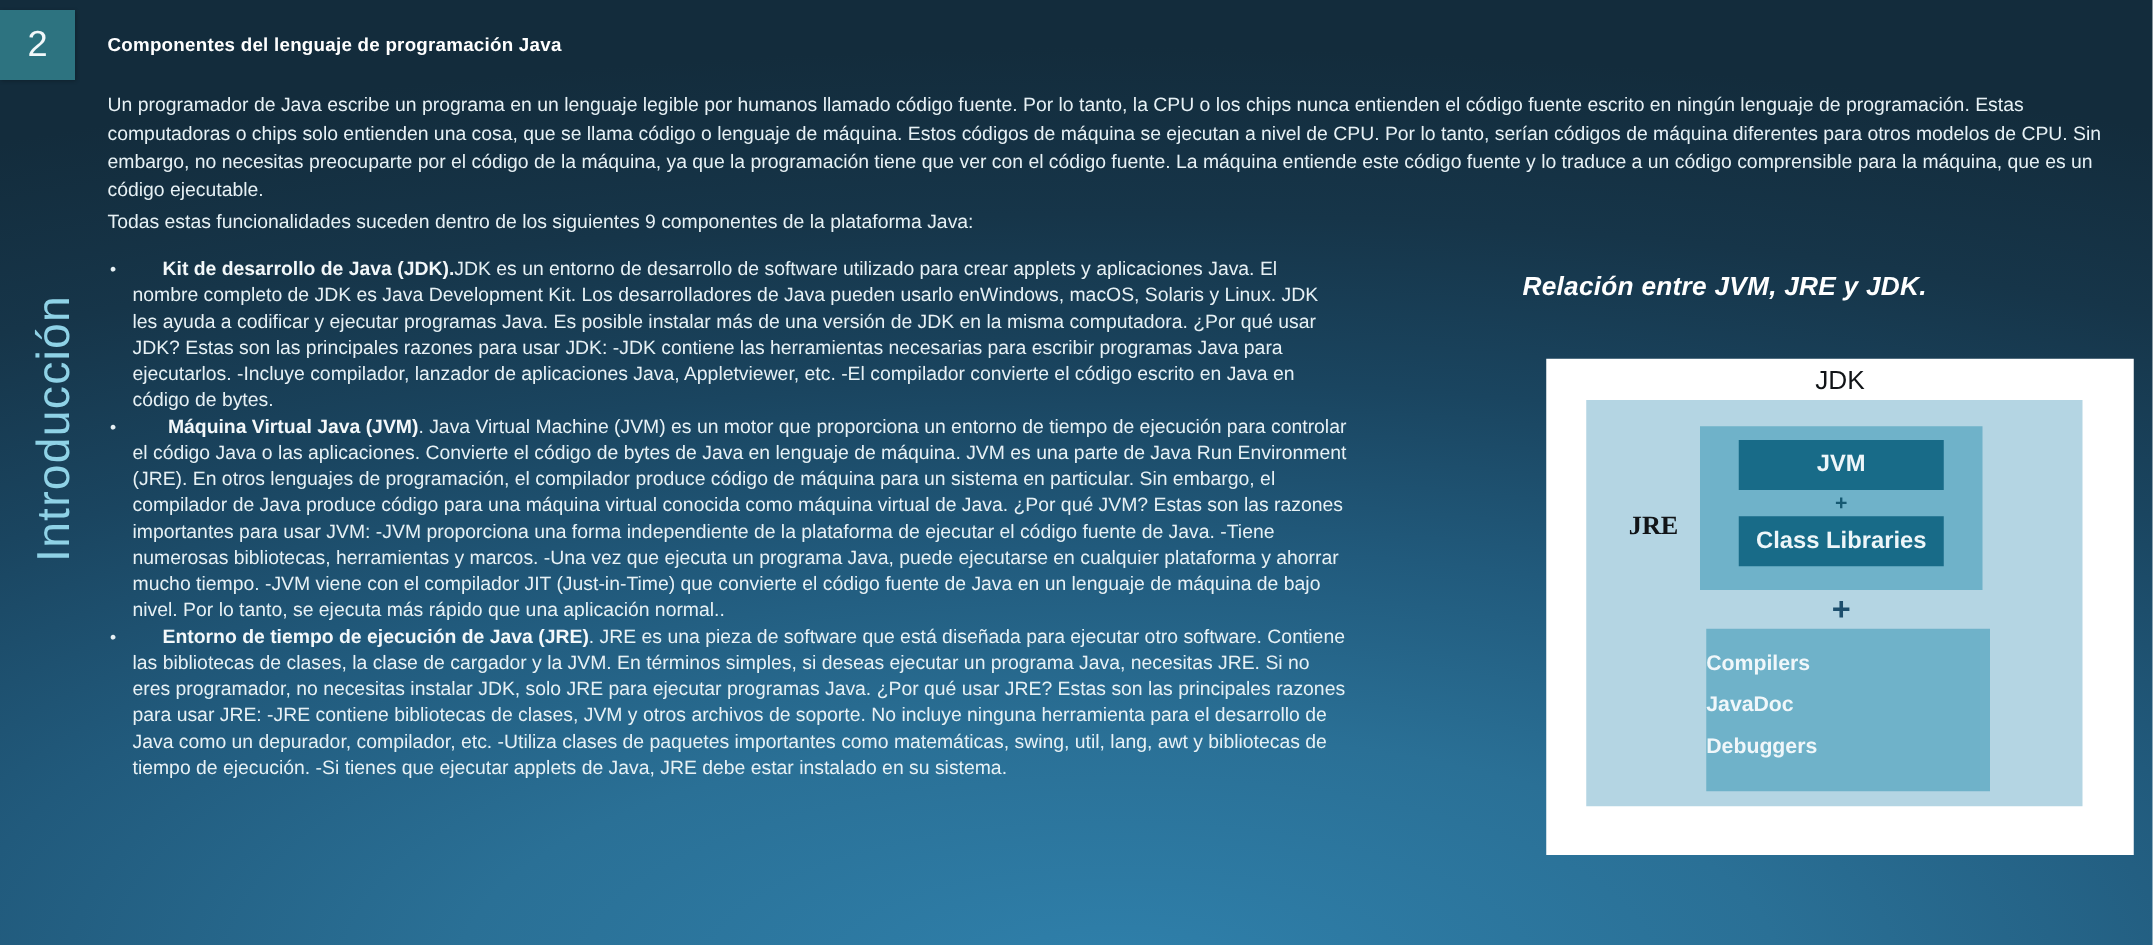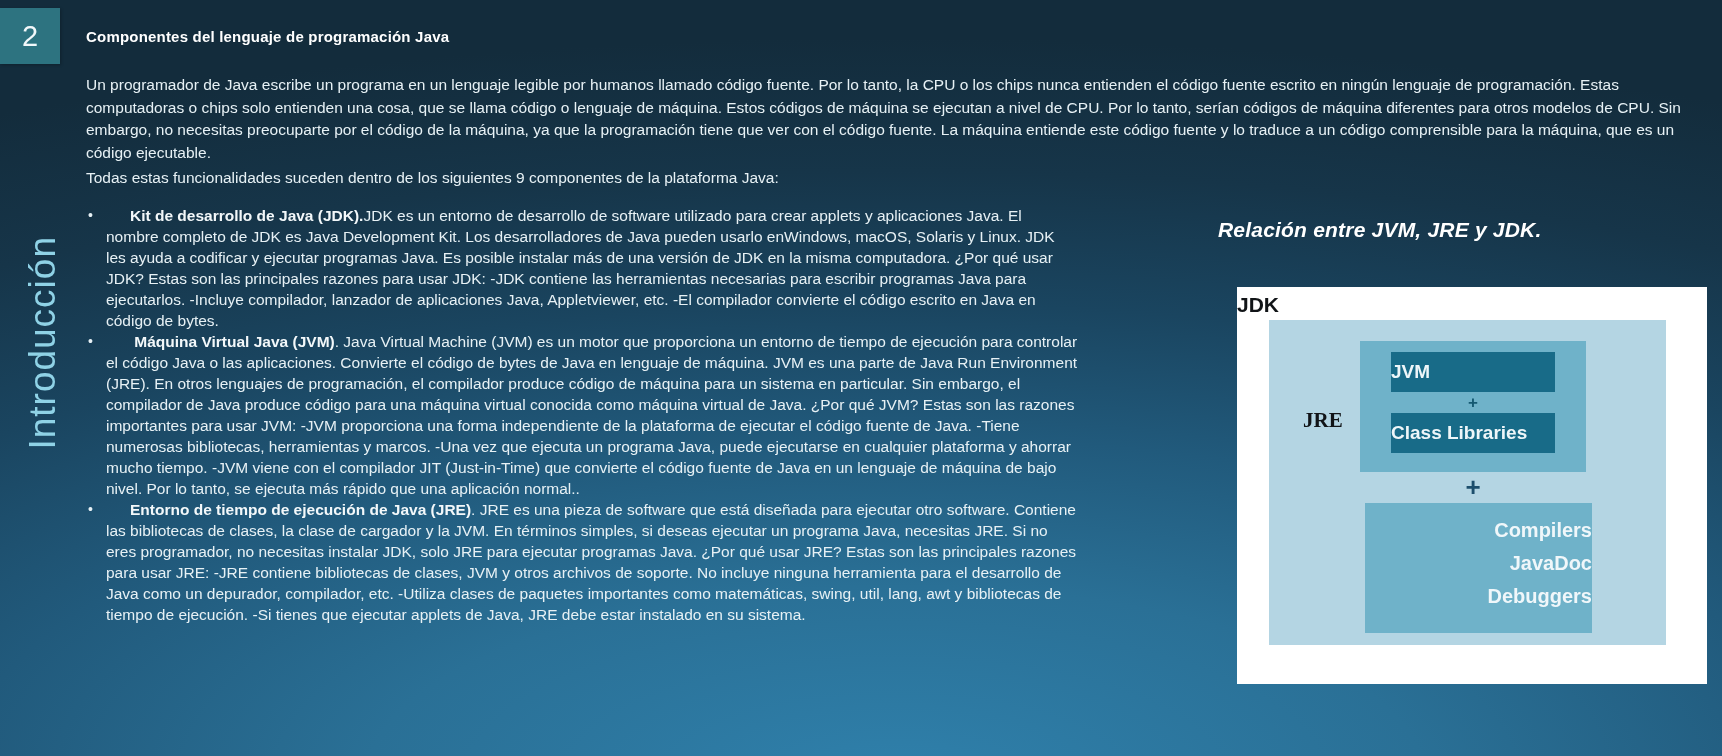--- a/index.html
+++ b/index.html
@@ -45,55 +45,55 @@
   .bullet-item b{font-weight:700;color:#f3f8fa;margin-left:24px;}
   .diagram-heading{
     position:absolute;left:1218px;top:218px;width:480px;
     color:#ffffff;font-size:21px;font-weight:600;letter-spacing:.2px;font-style:italic;
   }
   .diagram{
     position:absolute;left:1237px;top:287px;width:470px;height:397px;
     background:#ffffff;
   }
   .jdk-label{
-    position:absolute;left:0;top:6px;width:100%;text-align:left;
-    color:#111417;font-size:21px;font-weight:700;
+    position:absolute;left:0;top:6px;width:100%;text-align:center;
+    color:#111417;font-size:21px;font-weight:400;
   }
   .jre-area{
     position:absolute;left:32px;top:33px;width:397px;height:325px;
     background:#b4d5e3;
   }
   .jre-label{
     position:absolute;left:34px;top:88px;
     color:#111417;font-size:21px;font-weight:700;font-family:Liberation Serif, serif;
   }
   .jvm-group{
     position:absolute;left:91px;top:21px;width:226px;height:131px;
     background:#6fb2c9;
   }
   .dark-box{
     margin:0 auto;width:164px;height:40px;background:#186b88;
-    display:flex;align-items:center;
+    display:flex;align-items:center;justify-content:center;
     color:#eef6f9;font-size:19px;font-weight:700;
   }
   .dark-box.first{margin-top:11px;}
   .plus-small{
     width:100%;text-align:center;color:#155972;
     font-size:17px;font-weight:700;line-height:21px;
   }
   .plus-big{
     position:absolute;left:91px;top:152px;width:226px;text-align:center;
     color:#1d4f6d;font-size:26px;font-weight:700;
   }
   .tools-box{
     position:absolute;left:96px;top:183px;width:227px;height:130px;
     background:#6fb2c9;padding-top:11px;box-sizing:border-box;
   }
   .tool-line{
-    text-align:right;color:#f0f7fa;font-size:20px;font-weight:700;line-height:33px;
+    text-align:left;color:#f0f7fa;font-size:17px;font-weight:700;line-height:33px;
   }
 </style>
 </head>
 <body>
 
 <div class="slide">
 
   <div class="num-badge">
     <span>2</span>
   </div>

